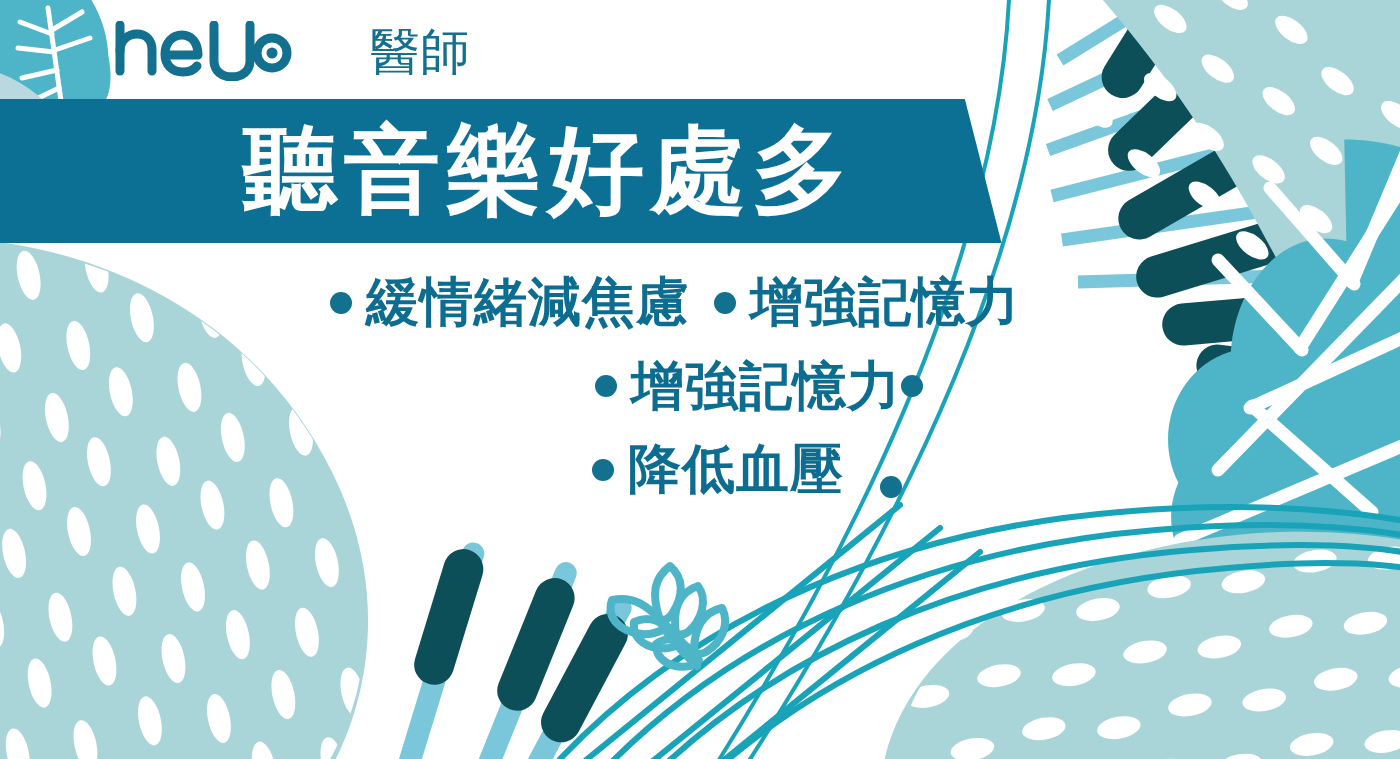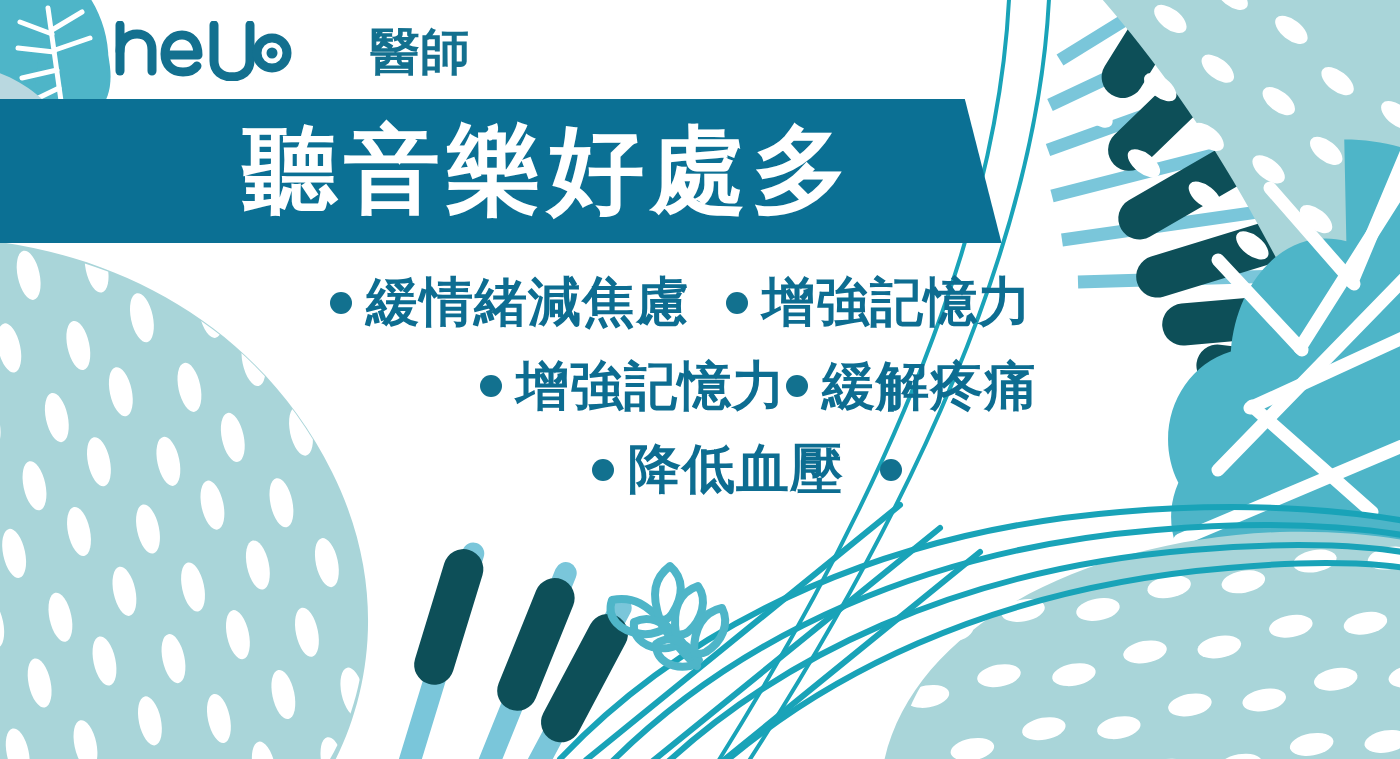--- a/index.html
+++ b/index.html
@@ -30,21 +30,21 @@
     top: 20px;
     height: 62px;
     display: flex;
     align-items: center;
     z-index: 30;
   }
   #logo .logo-mark { display: block; }
   #logo .logo-cjk {
     font-family: "DejaVu Sans", "Liberation Sans", sans-serif;
     font-size: 50px;
-    font-weight: 700;
+    font-weight: 400;
     color: #13708f;
     letter-spacing: 0px;
     line-height: 1;
     margin-left: 6px;
     margin-top: 2px;
   }
 
   
   #banner-wrap {
     position: absolute;
@@ -86,22 +86,22 @@
     top: 275px;
     width: 820px;
     z-index: 25;
   }
   .benefit-row {
     display: flex;
     align-items: center;
     justify-content: center;
     margin-bottom: 28px;
   }
-  .benefit-row:last-child { margin-bottom: 0; }
-  .benefit-row.row-1 { justify-content: flex-start; gap: 36px; }
+  .benefit-row:last-child { margin-bottom: 0; align-items: flex-end; }
+  .benefit-row.row-1 { justify-content: flex-start; gap: 24px; }
   .benefit-row.row-2 { justify-content: center; padding-left: 38px; }
   .benefit-row.row-3 { justify-content: center; gap: 36px; padding-left: 14px; }
 
   .benefit-item {
     display: flex;
     align-items: center;
     gap: 14px;
   }
   .bullet {
     width: 22px;
@@ -467,21 +467,20 @@
       </div>
     </div>
 
     <div class="benefit-row row-2">
       <div class="benefit-item">
         <span class="bullet"></span>
         <span class="benefit-label">增強記憶力</span>
       </div>
       <div class="benefit-item">
         <span class="bullet"></span>
-        <span class="benefit-label">緩解疼痛</span>
       </div>
     </div>
 
     <div class="benefit-row row-3">
       <div class="benefit-item">
         <span class="bullet"></span>
         <span class="benefit-label">降低血壓</span>
       </div>
       <div class="benefit-item">
         <span class="bullet"></span>

